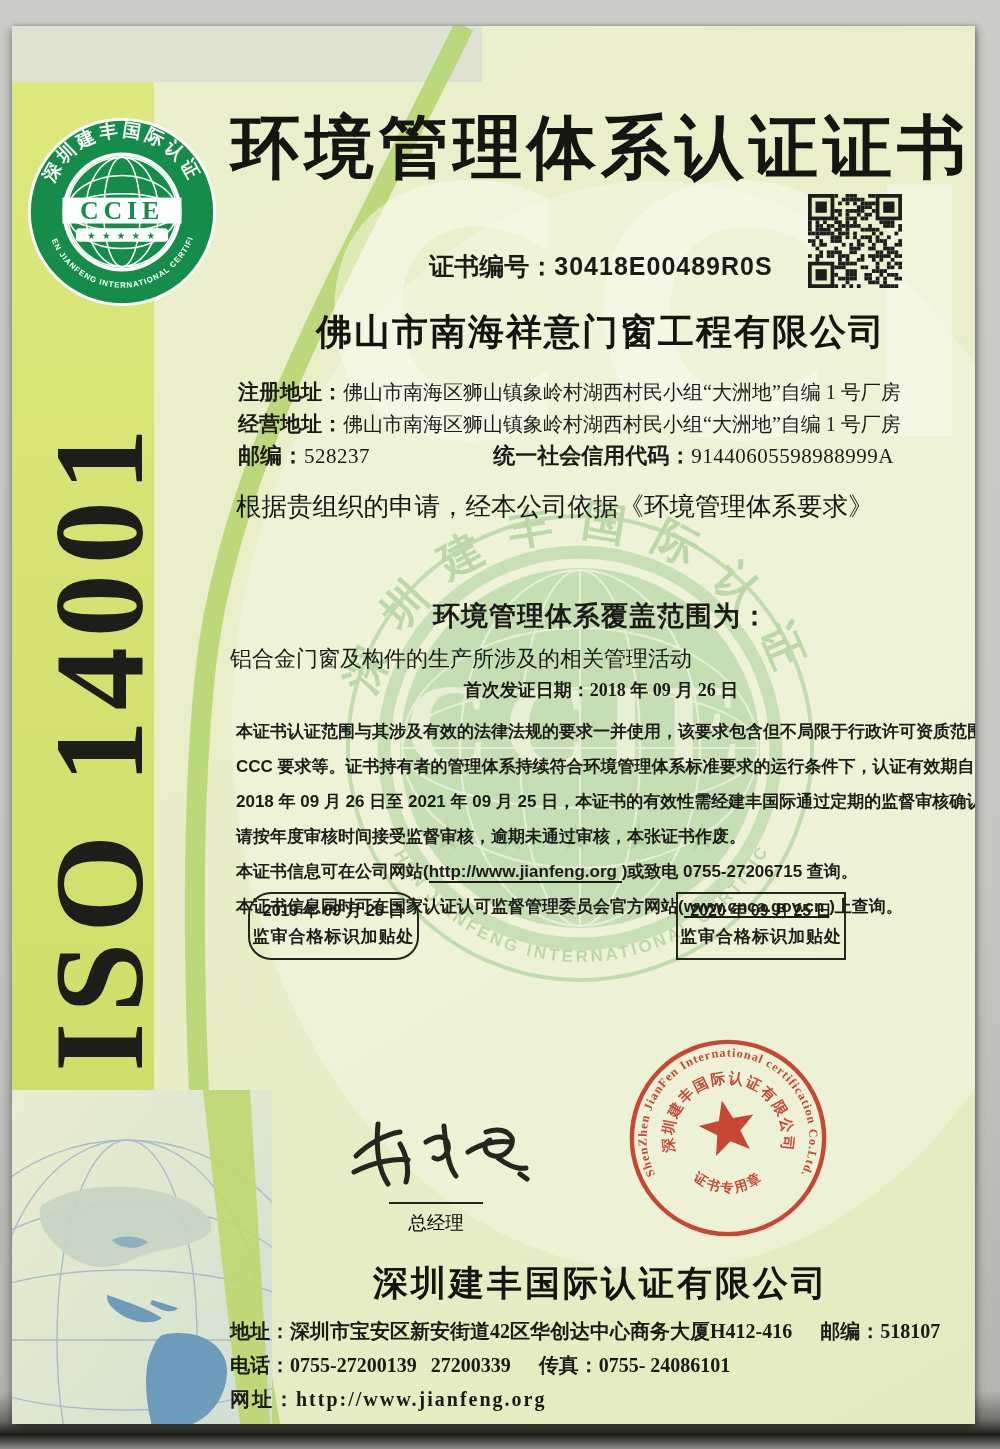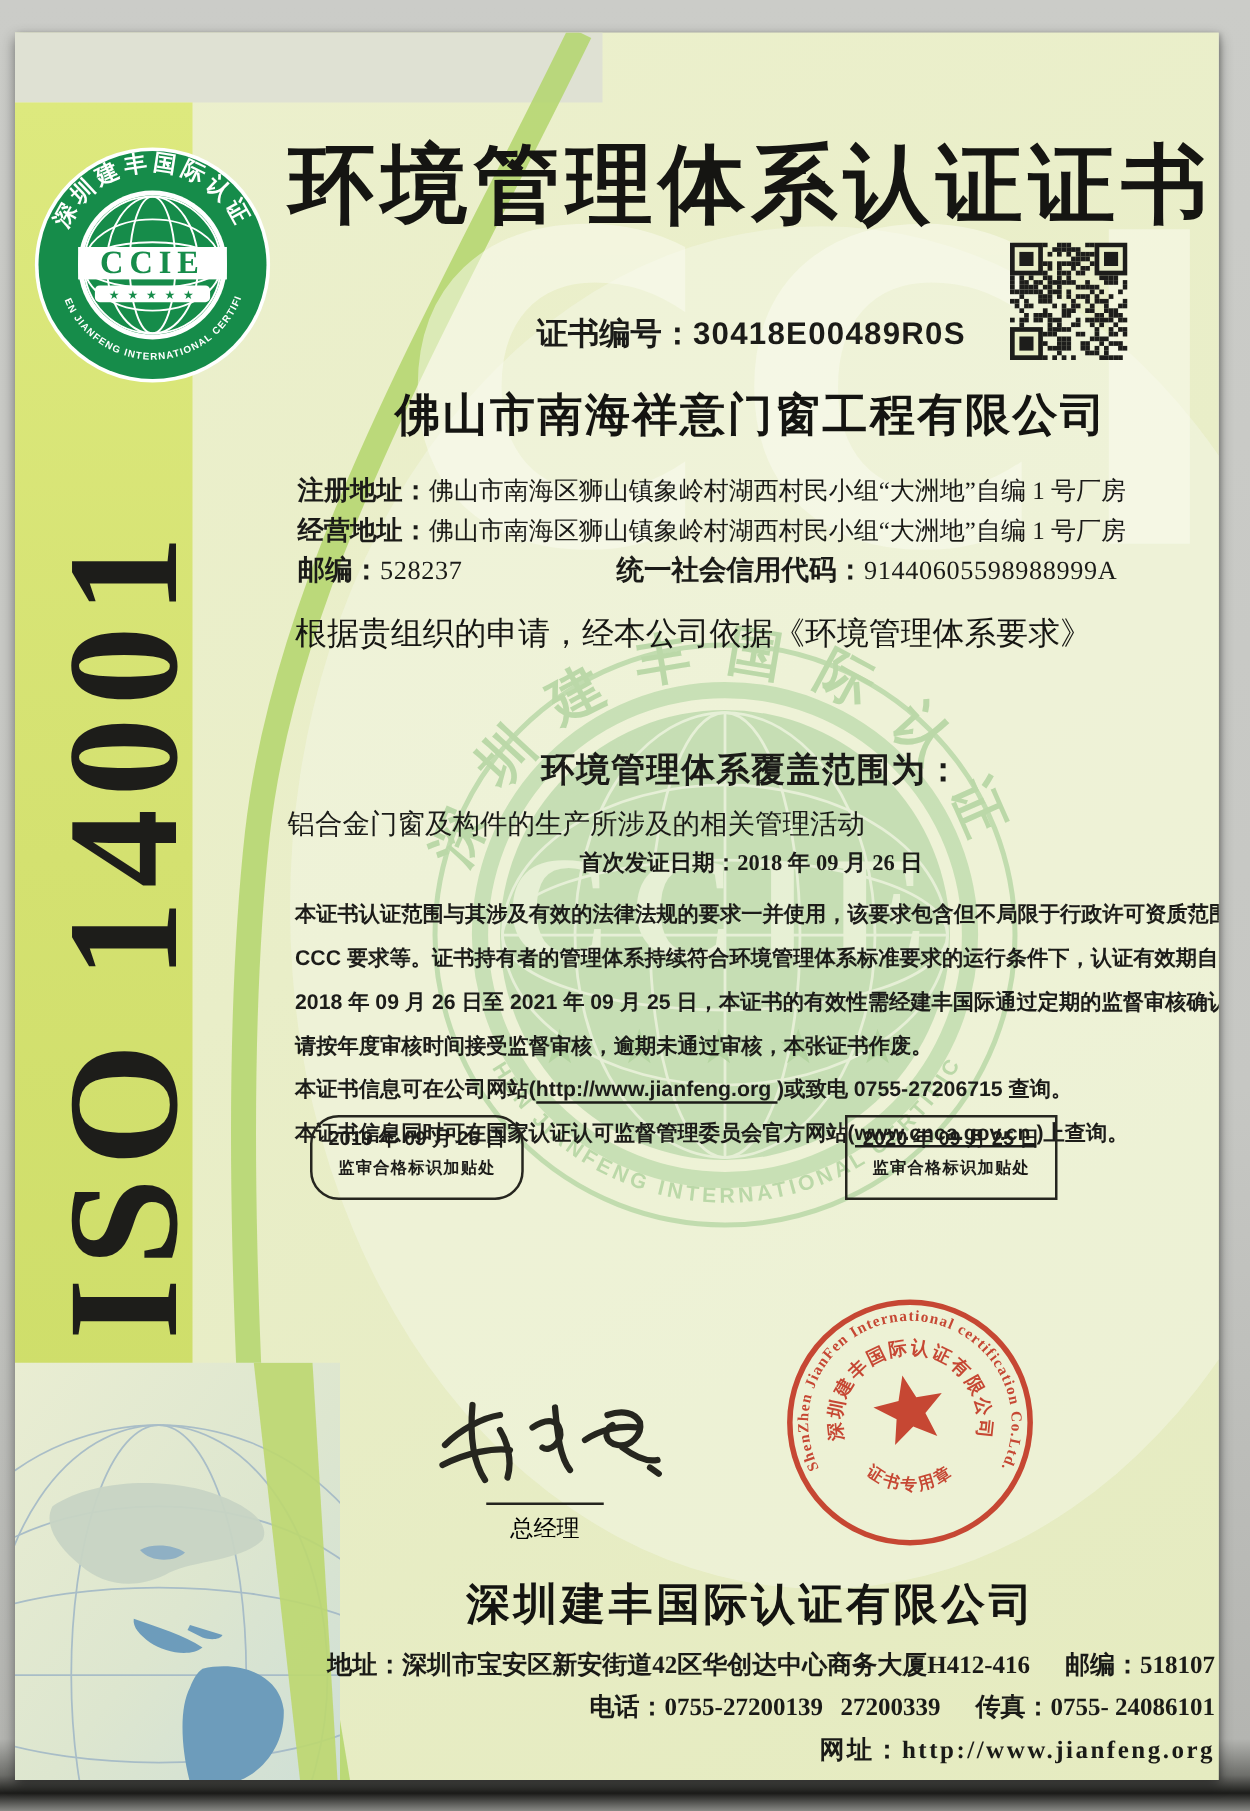--- a/index.html
+++ b/index.html
@@ -55,30 +55,30 @@
   .grant{position:absolute;left:6px;top:462px;font-size:25.5px;line-height:38.5px;white-space:nowrap;color:#161613;}
   .scope-h{position:absolute;left:0;top:572px;width:100%;text-align:center;font-size:27px;font-weight:700;letter-spacing:1px;}
   .scope-t{position:absolute;left:0;top:618px;width:100%;text-align:left;font-size:22px;}
   .firstissue{position:absolute;left:0;top:652px;width:100%;text-align:center;font-size:18px;font-weight:700;}
   .fine{position:absolute;left:6px;top:688px;font-size:17px;line-height:35px;white-space:nowrap;
     font-family:"Liberation Sans","DejaVu Sans",sans-serif;font-weight:600;color:#1c1c19;}
   .fine .u{border-bottom:2px solid #1c1c19;font-weight:700;}
   .stickerbox{position:absolute;top:866px;height:64px;border:2.5px solid #26261f;text-align:center;
     font-family:"Liberation Sans","DejaVu Sans",sans-serif;font-weight:700;color:#1c1c19;}
   .stickerbox .d{font-size:16px;margin-top:7px;}
-  .stickerbox .l{font-size:13px;margin-top:3px;letter-spacing:1px;}
+  .stickerbox .l{font-size:17px;margin-top:3px;letter-spacing:1px;}
   .box1{left:18px;width:167px;border-radius:23px;}
   .box2{left:446px;width:166px;}
   .sig{position:absolute;left:336px;top:1088px;z-index:8;}
   .sigline{position:absolute;left:377px;top:1176px;width:94px;height:2px;background:#24241f;z-index:8;}
   .sigtitle{position:absolute;left:360px;top:1184px;width:128px;text-align:center;font-size:18.5px;z-index:8;}
   .seal{position:absolute;left:613px;top:1009px;z-index:9;opacity:.92;mix-blend-mode:multiply;}
   .issuer{position:absolute;left:0;top:1234px;width:100%;text-align:center;
     font-size:35px;font-weight:700;letter-spacing:3px;white-space:nowrap;color:#141411;}
-  .foot{position:absolute;left:0;width:100%;text-align:right;font-size:20px;font-weight:700;white-space:nowrap;color:#1a1a17;}
+  .foot{position:absolute;left:0;width:100%;text-align:left;font-size:20px;font-weight:700;white-space:nowrap;color:#1a1a17;}
   .f-addr{top:1292px;}
   .f-tel{top:1326px;}
   .f-web{top:1360px;letter-spacing:2px;}
   .foot .gap{display:inline-block;width:28px;}
   .foot .gap2{display:inline-block;width:14px;}
 </style>
 </head>
 <body>
 
 <div class="paper">

